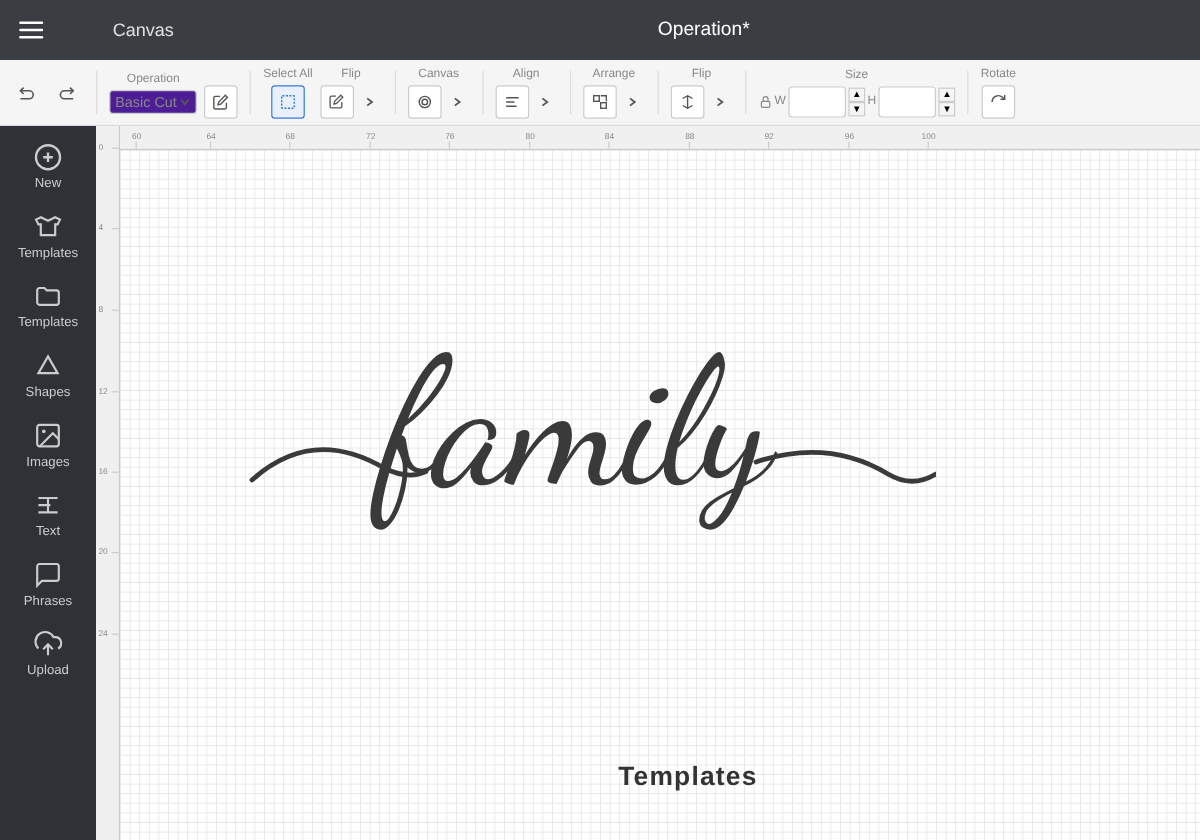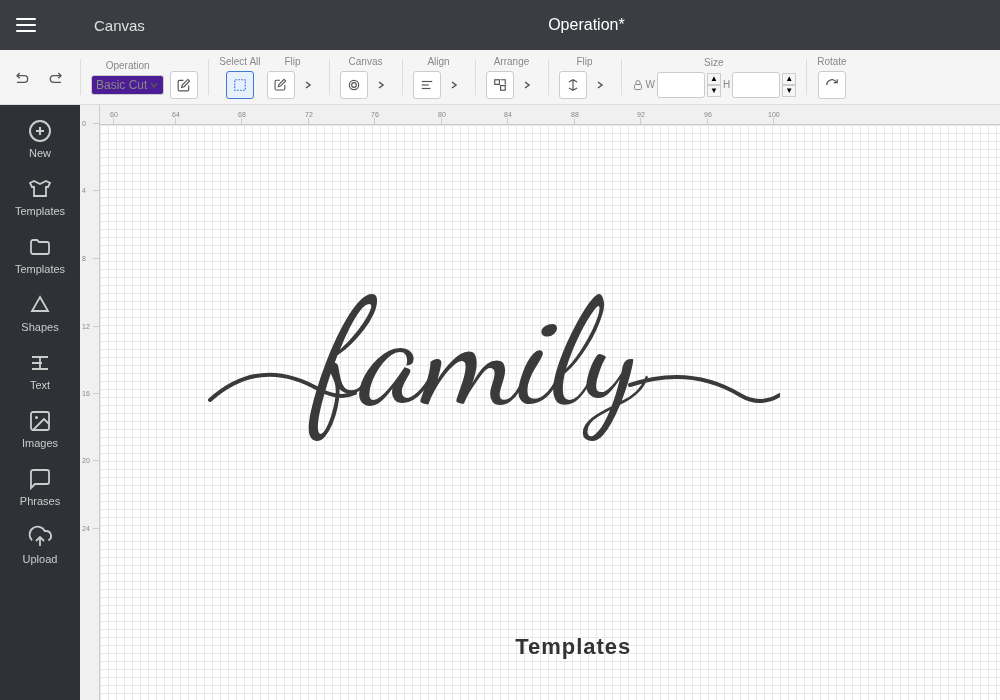--- a/index.html
+++ b/index.html
@@ -375,36 +375,36 @@
 
     <div class="sidebar-item">
       <svg viewBox="0 0 24 24">
           <polygon points="12,4 20,18 4,18" fill="none" stroke="#ccc" stroke-width="1.8"></polygon>
         </svg>
       <span>Shapes</span>
     </div>
 
     <div class="sidebar-item">
       <svg viewBox="0 0 24 24">
-          <path d="M4 6h16M4 12h10M4 18h16M12 6v12" fill="none" stroke="#ccc" stroke-width="1.8"></path>
-        </svg>
-      <span>Text</span>
-    </div>
-
-    <div class="sidebar-item">
-      <svg viewBox="0 0 24 24">
           <rect x="3" y="3" width="18" height="18" rx="2" fill="none" stroke="#ccc" stroke-width="1.8"></rect>
           <circle cx="8.5" cy="8.5" r="1.5" fill="#ccc"></circle>
           <polyline points="21,15 16,10 5,21" fill="none" stroke="#ccc" stroke-width="1.8"></polyline>
         </svg>
       <span>Images</span>
     </div>
 
     <div class="sidebar-item">
       <svg viewBox="0 0 24 24">
+          <path d="M4 6h16M4 12h10M4 18h16M12 6v12" fill="none" stroke="#ccc" stroke-width="1.8"></path>
+        </svg>
+      <span>Text</span>
+    </div>
+
+    <div class="sidebar-item">
+      <svg viewBox="0 0 24 24">
           <path d="M21 15a2 2 0 0 1-2 2H7l-4 4V5a2 2 0 0 1 2-2h14a2 2 0 0 1 2 2z" fill="none" stroke="#ccc" stroke-width="1.8"></path>
         </svg>
       <span>Phrases</span>
     </div>
 
     <div class="sidebar-item">
       <svg viewBox="0 0 24 24">
           <polyline points="16,16 12,12 8,16" fill="none" stroke="#ccc" stroke-width="1.8"></polyline>
           <line x1="12" y1="12" x2="12" y2="21" stroke="#ccc" stroke-width="1.8"></line>
           <path d="M20.4 15.4A5 5 0 0 0 18 6h-1.3A8 8 0 1 0 4 15.4" fill="none" stroke="#ccc" stroke-width="1.8"></path>

